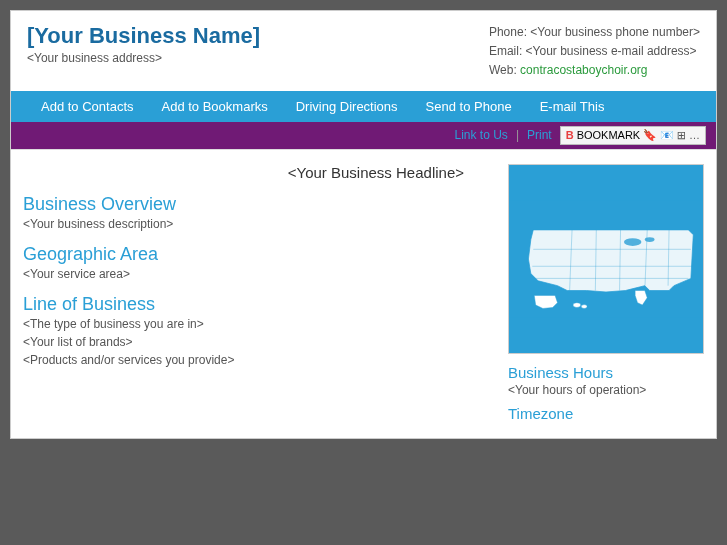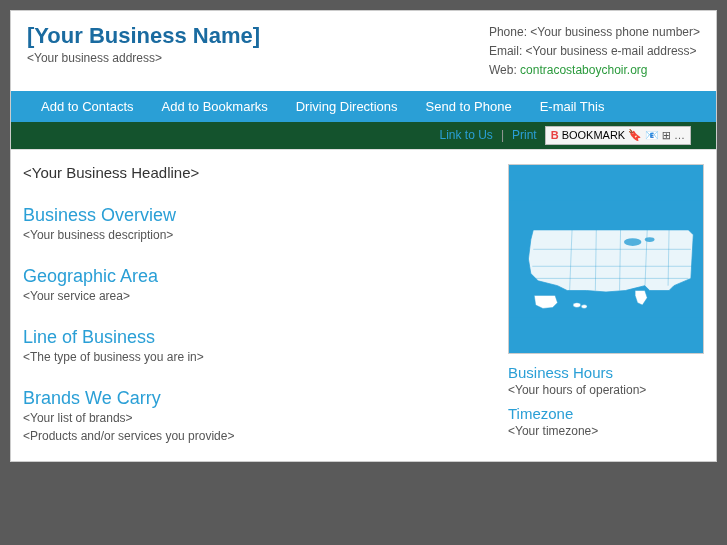--- a/index.html
+++ b/index.html
@@ -58,24 +58,24 @@
       font-size: 13px;
       padding: 8px 14px;
       display: inline-block;
       cursor: pointer;
     }
     
     .toolbar {
       display: flex;
       justify-content: flex-end;
       align-items: center;
-      padding: 4px 25px;
+      padding: 4px 10px;
       border-bottom: 1px solid #ddd;
       gap: 8px;
-      background: #14532d;
+      background: #701a75;
     }
     .toolbar a {
       color: #2a9fd6;
       font-size: 12px;
       text-decoration: none;
       cursor: pointer;
     }
     .toolbar .separator {
       color: #999;
       font-size: 12px;
@@ -108,25 +108,26 @@
     }
     .content-right {
       width: 220px;
       flex-shrink: 0;
       padding-left: 24px;
     }
     .business-headline {
       font-size: 15px;
       color: #333;
       margin-bottom: 4px;
+      text-align: right;
     }
     .section-title {
       font-size: 18px;
       color: #2a9fd6;
-      margin-top: 24px;
+      margin-top: 13px;
       margin-bottom: 2px;
     }
     .section-desc {
       font-size: 12px;
       color: #555;
       margin-bottom: 4px;
     }
     
     .map-container {
       width: 100%;
@@ -199,21 +200,20 @@
 
       <div class="section-title">Business Overview</div>
       <div class="section-desc">&lt;Your business description&gt;</div>
 
       <div class="section-title">Geographic Area</div>
       <div class="section-desc">&lt;Your service area&gt;</div>
 
       <div class="section-title">Line of Business</div>
       <div class="section-desc">&lt;The type of business you are in&gt;</div>
 
-      <div class="section-title">Brands We Carry</div>
       <div class="section-desc">&lt;Your list of brands&gt;</div>
 
       <div class="section-desc">&lt;Products and/or services you provide&gt;</div>
     </div>
 
     <div class="content-right">
 
       <div class="map-container">
         <svg class="map-svg" viewBox="0 0 400 240" xmlns="http://www.w3.org/2000/svg">
           <rect width="400" height="240" fill="#2a9fd6"></rect>
@@ -238,16 +238,15 @@
 
           <ellipse cx="140" cy="215" rx="8" ry="5" fill="white" stroke="#2a9fd6" stroke-width="1"></ellipse>
           <ellipse cx="155" cy="218" rx="6" ry="4" fill="white" stroke="#2a9fd6" stroke-width="1"></ellipse>
         </svg>
       </div>
 
       <div class="right-section-title">Business Hours</div>
       <div class="right-section-desc">&lt;Your hours of operation&gt;</div>
 
       <div class="right-section-title">Timezone</div>
-      <div class="right-section-desc">&lt;Your timezone&gt;</div>
     </div>
   </div>
 </div>
 
 </body></html>

